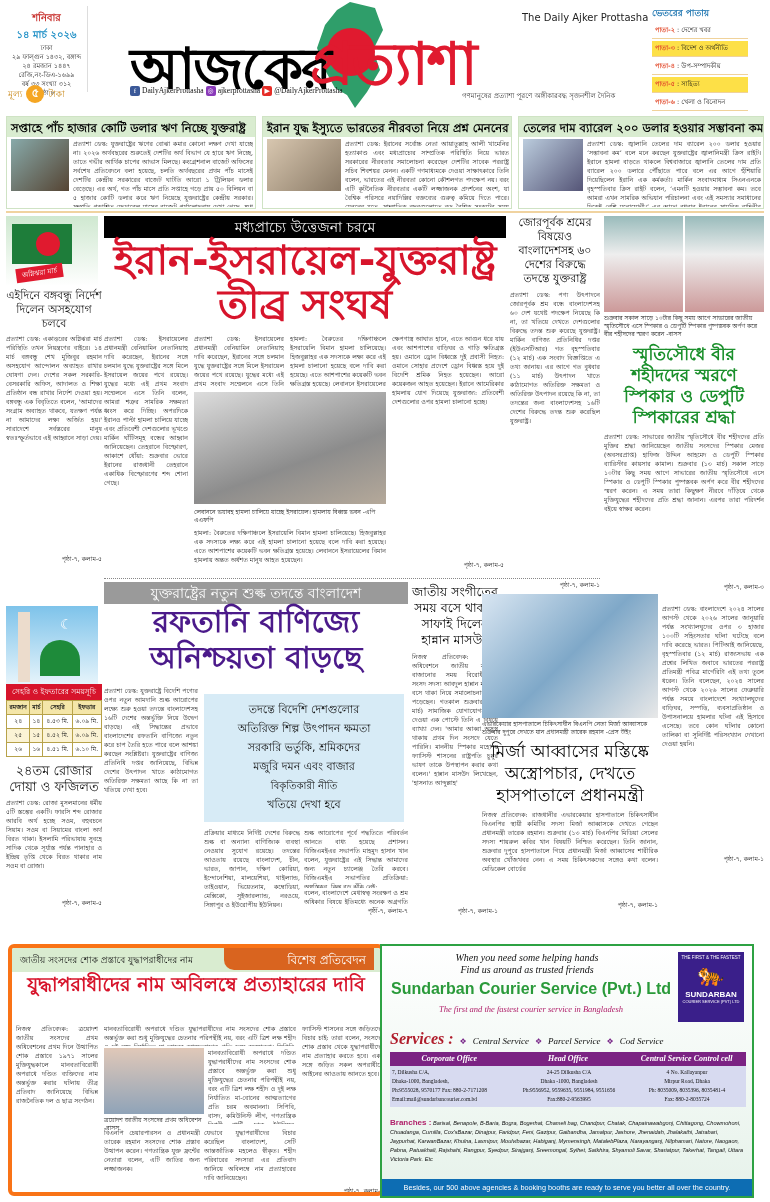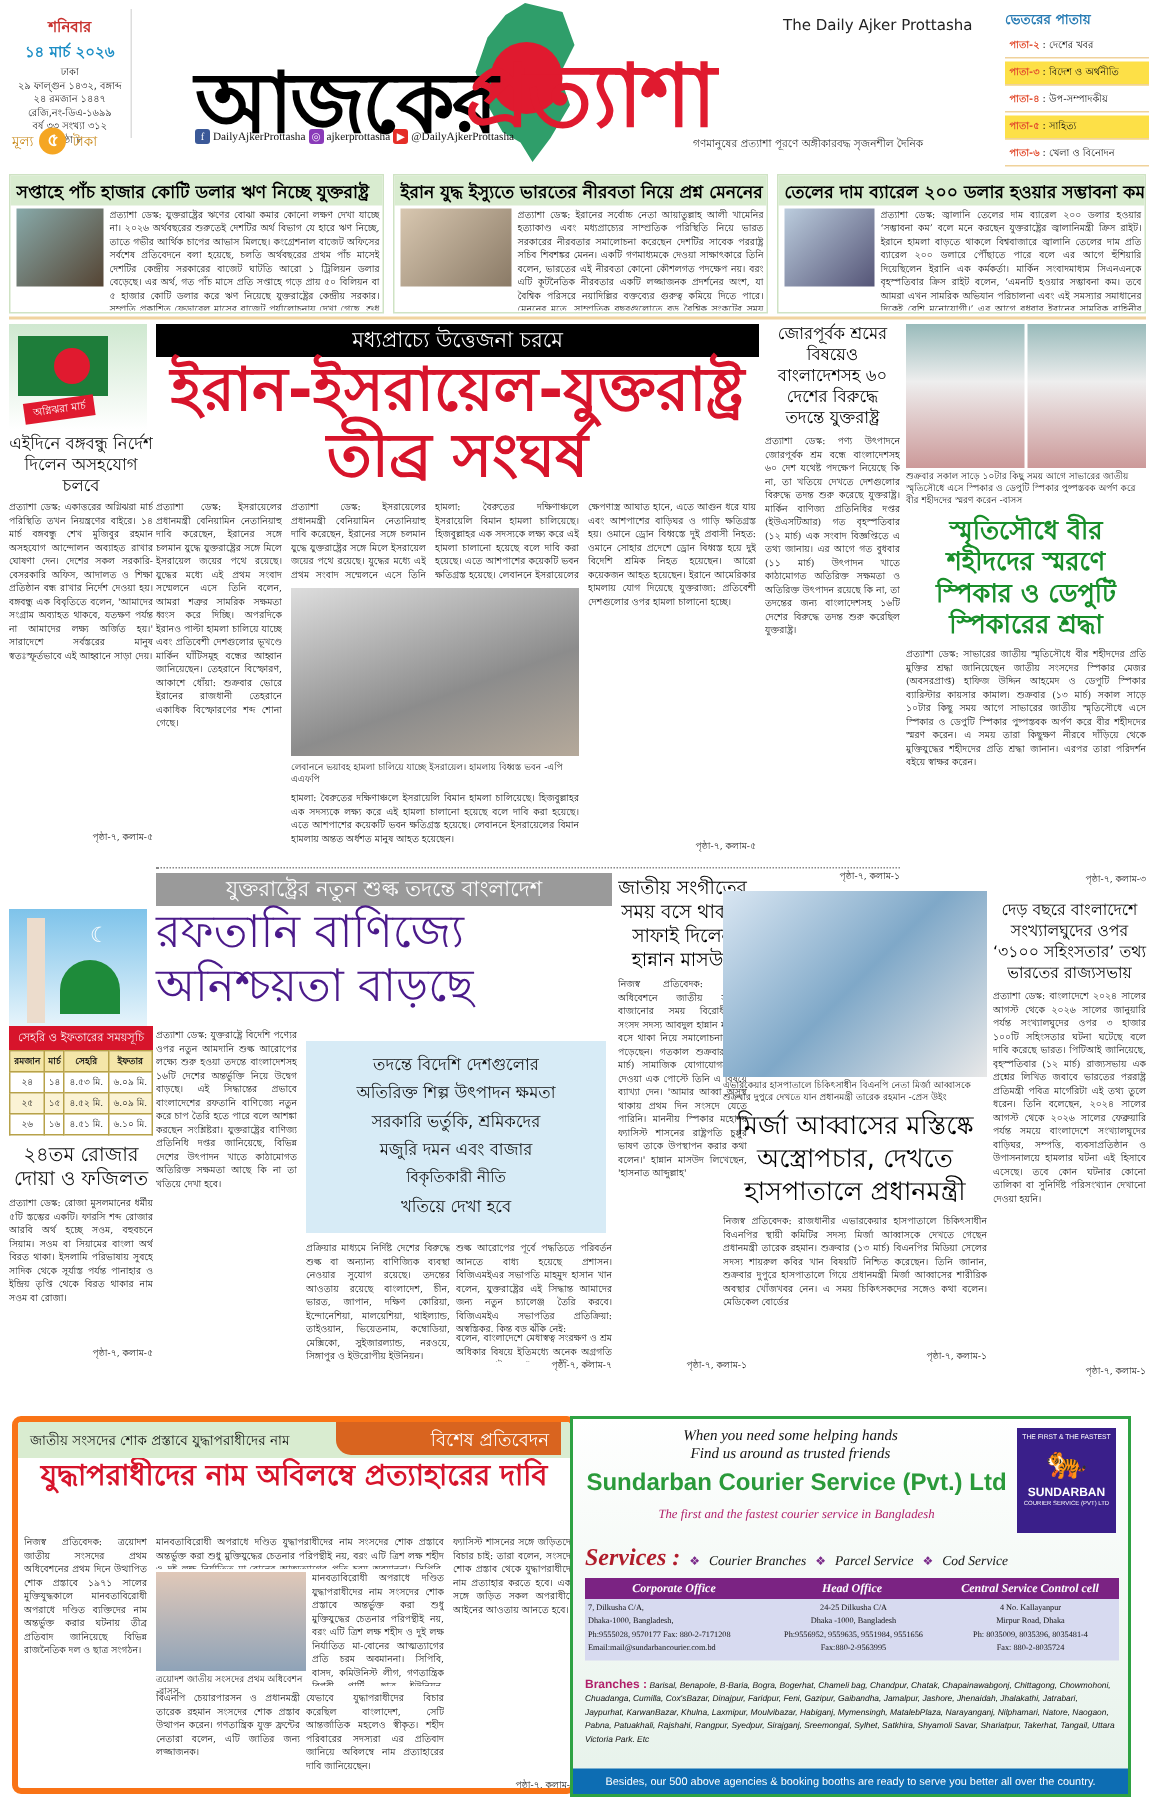--- a/index.html
+++ b/index.html
@@ -15,37 +15,37 @@
 #datebox .small{font-size:6.5px;line-height:9px;color:#222}
 #price{left:8px;top:84px;width:84px;height:20px;display:flex;align-items:center;gap:4px;font-size:9px;color:#c9891a}
 #price .coin{width:18px;height:18px;border-radius:50%;background:#f5a623;color:#fff;font-weight:bold;display:flex;align-items:center;justify-content:center;font-size:12px}
 #logo1{left:130px;top:26px;font-size:56px;font-weight:bold;color:#000;letter-spacing:-2px;font-family:"DejaVu Sans",sans-serif}
 #logomap{left:255px;top:0px;width:140px;height:110px}
 #logo2{left:310px;top:20px;font-size:58px;font-weight:bold;color:#e01a2f;letter-spacing:-2px}
 #eng{left:522px;top:12px;font-size:10px;color:#222}
 #tagline{left:462px;top:90px;font-size:7px;color:#333}
 #social{left:130px;top:86px;display:flex;gap:2px;font-size:7.5px;font-family:"Liberation Serif",serif}
 #social span.ic{display:inline-block;width:10px;height:10px;border-radius:2px;color:#fff;font-size:7px;text-align:center;line-height:10px;margin-right:2px}
-#inside{left:670px;top:6px;width:96px}
+#inside{left:652px;top:6px;width:96px}
 #inside .hd{color:#2a7db5;font-size:9px;font-weight:bold;margin-bottom:2px}
 #inside .row{font-size:6.5px;padding:2px 3px;margin-bottom:2px;background:#fde047;border-bottom:1px solid #f0d29a}
 #inside .row:nth-child(odd){background:#fff}
 #inside .row b{color:#e24b2d}
 
 .strip{top:116px;height:93px;border:1px solid #cfe3c4;background:#fff}
 .strip .hd{background:#d9ecd0;color:#000;font-size:11.5px;font-weight:bold;padding:3px 4px;height:20px;white-space:nowrap;overflow:hidden}
 .strip .img{position:absolute;top:22px;width:58px;height:52px}
 .strip .txt{position:absolute;top:22px}
 hr.dot{border:none;border-top:1px dotted #888}
 
 .kicker{background:#000;color:#fff;font-size:14px;text-align:center;height:22px;line-height:22px}
 .mainhead{color:#d7142b;font-size:40px;font-weight:bold;text-align:center;line-height:44px}
 .ghead{color:#1a8f2b;font-size:20px;font-weight:bold;text-align:center;line-height:24px}
 .bhead{color:#000;font-size:14px;text-align:center;line-height:17px}
-.phead{color:#4b1a8a;font-size:30px;font-weight:normal;text-align:left;line-height:36px}
+.phead{color:#4b1a8a;font-size:30px;font-weight:bold;text-align:center;line-height:36px}
 .grey{background:#9a9a9a;color:#fff;font-size:14px;text-align:center;height:22px;line-height:22px}
 .img{background:linear-gradient(135deg,#cfcfcf,#9b9b9b)}
 .caption{font-size:6px;line-height:8px;color:#222}
 .ad{border:2px solid #2ea243;background:linear-gradient(#fff,#e6f2ea)}
 .tbl{width:100%;border-collapse:collapse;font-size:6px}
 .tbl td,.tbl th{border:1px solid #b7a24a;text-align:center;padding:1px}
 </style>
 </head>
 <body>
 
@@ -219,21 +219,20 @@
 
 <div class="abs" style="left:482px;top:594px;width:176px;height:322px">
   <div class="img" style="width:176px;height:124px;background:linear-gradient(135deg,#d9e6f2,#7fa8c8 50%,#e8e8e8)"></div>
   <div class="caption" style="margin-top:2px"><span>এভারকেয়ার হাসপাতালে চিকিৎসাধীন বিএনপি নেতা মির্জা আব্বাসকে শুক্রবার দুপুরে দেখতে যান প্রধানমন্ত্রী তারেক রহমান</span> <span>-প্রেস উইং</span></div>
   <div class="bhead" style="font-size:17px;line-height:22px;margin-top:4px">মির্জা আব্বাসের মস্তিষ্কে অস্ত্রোপচার, দেখতে হাসপাতালে প্রধানমন্ত্রী</div>
   <div class="txt" style="height:90px;margin-top:4px">নিজস্ব প্রতিবেদক: রাজধানীর এভারকেয়ার হাসপাতালে চিকিৎসাধীন বিএনপির স্থায়ী কমিটির সদস্য মির্জা আব্বাসকে দেখতে গেছেন প্রধানমন্ত্রী তারেক রহমান। শুক্রবার (১৩ মার্চ) বিএনপির মিডিয়া সেলের সদস্য শায়রুল কবির খান বিষয়টি নিশ্চিত করেছেন। তিনি জানান, শুক্রবার দুপুরে হাসপাতালে গিয়ে প্রধানমন্ত্রী মির্জা আব্বাসের শারীরিক অবস্থার খোঁজখবর নেন। এ সময় চিকিৎসকদের সঙ্গেও কথা বলেন। মেডিকেল বোর্ডের</div>
   <div class="txt" style="text-align:right">পৃষ্ঠা-৭, কলাম-১</div>
 </div>
 
 <div class="abs" style="left:662px;top:600px;width:102px;height:316px">
-  <div class="bhead" style="font-size:10.5px;line-height:14px">দেড় বছরে বাংলাদেশে সংখ্যালঘুদের ওপর ‘৩১০০ সহিংসতার’ তথ্য ভারতের রাজ্যসভায়</div>
   <div class="txt" style="height:250px;margin-top:4px">প্রত্যাশা ডেস্ক: বাংলাদেশে ২০২৪ সালের আগস্ট থেকে ২০২৬ সালের জানুয়ারি পর্যন্ত সংখ্যালঘুদের ওপর ৩ হাজার ১০০টি সহিংসতার ঘটনা ঘটেছে বলে দাবি করেছে ভারত। পিটিআই জানিয়েছে, বৃহস্পতিবার (১২ মার্চ) রাজ্যসভায় এক প্রশ্নের লিখিত জবাবে ভারতের পররাষ্ট্র প্রতিমন্ত্রী পবিত্র মার্গেরিটা এই তথ্য তুলে ধরেন। তিনি বলেছেন, ২০২৪ সালের আগস্ট থেকে ২০২৬ সালের ফেব্রুয়ারি পর্যন্ত সময়ে বাংলাদেশে সংখ্যালঘুদের বাড়িঘর, সম্পত্তি, ব্যবসাপ্রতিষ্ঠান ও উপাসনালয়ে হামলার ঘটনা এই হিসাবে এসেছে। তবে কোন ঘটনার কোনো তালিকা বা সুনির্দিষ্ট পরিসংখ্যান দেখানো দেওয়া হয়নি।</div>
   <div class="txt" style="text-align:right">পৃষ্ঠা-৭, কলাম-১</div>
 </div>
 
 <div class="abs" style="left:8px;top:944px;width:376px;height:252px;border:4px solid #f97316;border-radius:6px;overflow:hidden">
   <div style="position:relative;height:24px;background:#d9ecd0">
     <div style="position:absolute;left:8px;top:5px;font-size:9px">জাতীয় সংসদের শোক প্রস্তাবে যুদ্ধাপরাধীদের নাম</div>
     <div style="position:absolute;right:6px;top:0;width:150px;height:22px;background:#d9641f;color:#fff;font-size:12px;text-align:right;padding:3px 8px;border-radius:0 0 0 10px">বিশেষ প্রতিবেদন</div>
   </div>
   <div style="font-size:19px;font-weight:bold;text-align:center;line-height:24px;color:#d7142b">যুদ্ধাপরাধীদের নাম অবিলম্বে প্রত্যাহারের দাবি</div>
@@ -257,21 +256,21 @@
   <div style="position:absolute;left:6px;top:58px;width:286px;text-align:center;color:#b0206a;font-style:italic;font-size:8.5px;font-family:'Liberation Serif',serif">The first and the fastest courier service in Bangladesh</div>
   <div style="position:absolute;right:8px;top:6px;width:66px;height:70px;background:#3a1f8a;color:#fff;text-align:center;font-family:'Liberation Sans',sans-serif">
     <div style="font-size:4.5px;margin-top:3px">THE FIRST &amp; THE FASTEST</div>
     <div style="color:#f3b12a;font-size:22px;line-height:30px">🐅</div>
     <div style="font-size:8px;font-weight:bold">SUNDARBAN</div>
     <div style="font-size:4px">COURIER SERVICE (PVT) LTD</div>
   </div>
   <div style="position:absolute;left:8px;top:84px;font-family:'Liberation Serif',serif;display:flex;align-items:baseline;gap:6px">
     <span style="color:#b01d2c;font-weight:bold;font-style:italic;font-size:16px">Services :</span>
     <span style="color:#7a2a8a;font-size:8px">❖</span>
-      <span style="font-style:italic;font-size:9px">Courier Branches</span>
+      <span style="font-style:italic;font-size:9px">Central Service</span>
     <span style="color:#7a2a8a;font-size:8px">❖</span>
       <span style="font-style:italic;font-size:9px">Parcel Service</span>
     <span style="color:#7a2a8a;font-size:8px">❖</span>
       <span style="font-style:italic;font-size:9px">Cod Service</span>
   </div>
   <div style="position:absolute;left:8px;top:106px;width:356px;font-family:'Liberation Serif',serif">
     <div style="display:flex;background:#7b2383;color:#fff;font-style:italic;font-weight:bold;font-size:8px;height:14px;line-height:14px">
       <div style="flex:1;text-align:center">Corporate Office</div>
       <div style="flex:1;text-align:center">Head Office</div>
       <div style="flex:1;text-align:center">Central Service Control cell</div>

